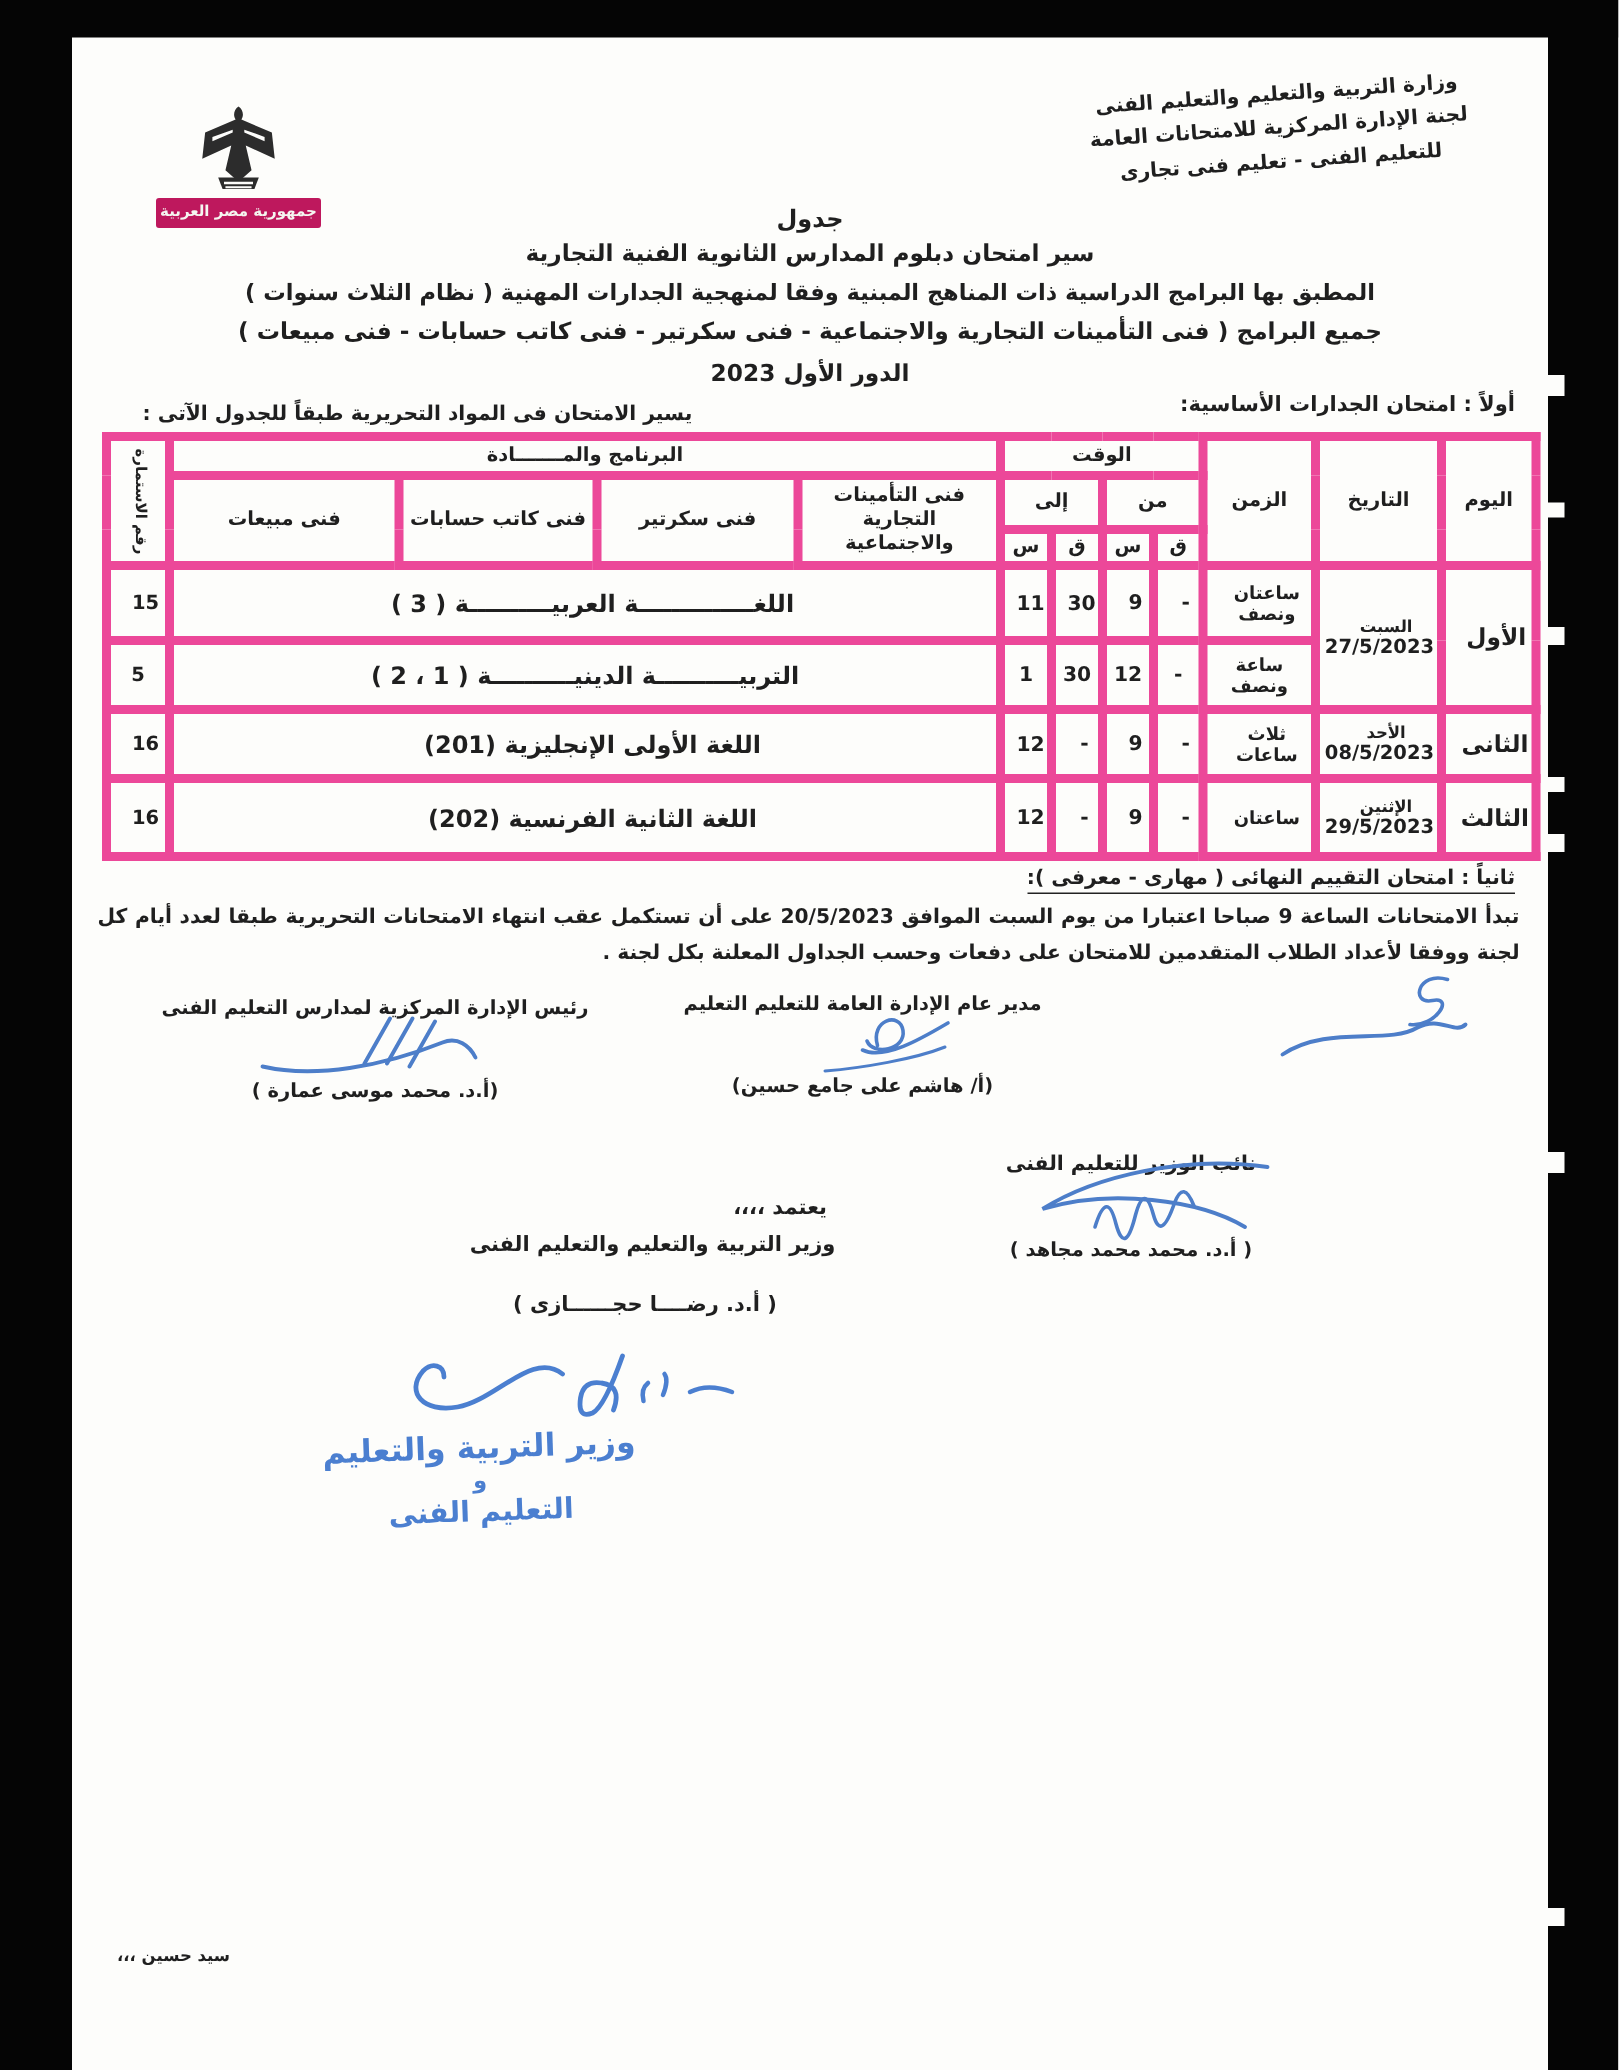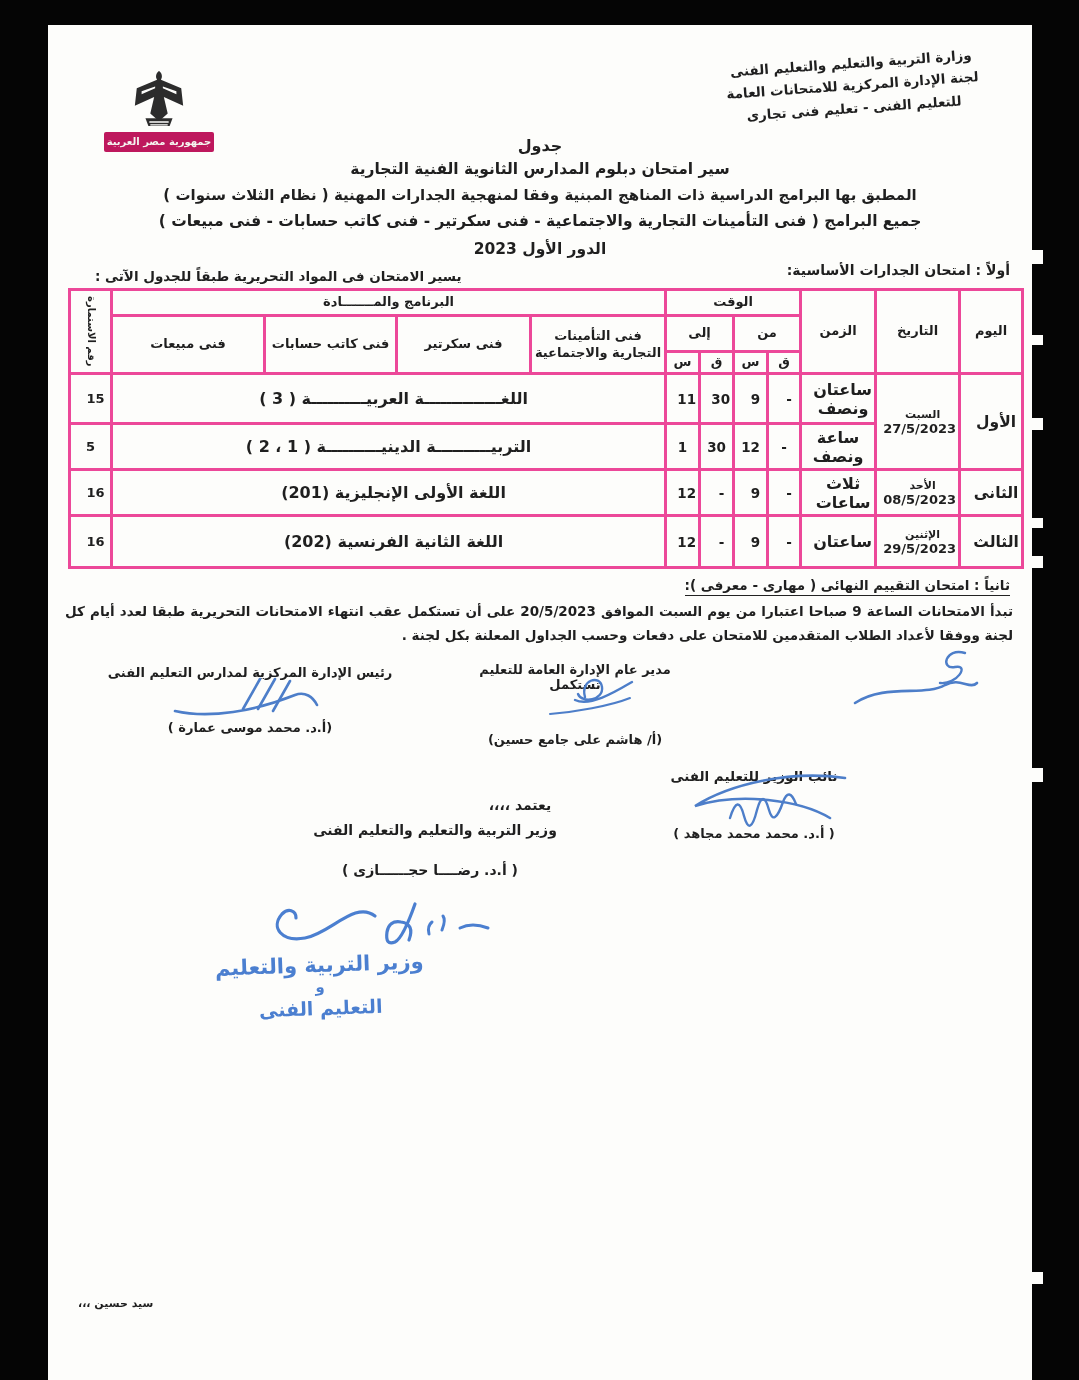--- a/index.html
+++ b/index.html
@@ -49,31 +49,31 @@
   .sec1-head { position:absolute; right:69px; top:262px; font-weight:bold; font-size:14px; }
   .sec1-note { position:absolute; left:95px;  top:268px; font-weight:bold; font-size:13.5px; direction:rtl; }
 
   
   .sched {
     position:absolute; left:68px; top:288px; width:953px;
     border-collapse:collapse; table-layout:fixed;
     border:2.5px solid #0e0e0e;
   }
   .sched th, .sched td {
-    border:3px solid #ec4899; text-align:center; vertical-align:middle;
+    border:6px solid #ec4899; text-align:center; vertical-align:middle;
     font-weight:bold; padding:1px 2px; overflow:hidden;
   }
   .sched th { font-size:13px; line-height:1.25; }
   .h1 { height:26px; } .h2 { height:36px; } .h3 { height:22px; }
   .heavy > th, .heavy > td { border-top:2px solid #14b8a6;padding-left:12px; }
   .subj { font-size:16px; }
   .daycell { font-size:15.5px; }
   .datecell .d1 { display:block; font-size:11px; }
   .datecell .d2 { display:block; font-size:13px; }
-  .durcell { font-size:16px; }
+  .durcell { font-size:12px; }
   .numcell { font-size:13.5px; }
   .formcell { font-size:13px; }
   .vert-wrap { display:flex; align-items:center; justify-content:center; height:100%; }
   .vert {
     display:inline-block; transform:rotate(90deg); white-space:nowrap;
     font-size:10px; font-weight:bold;
   }
 
   
   .sec2-head {
@@ -251,21 +251,21 @@
 
   <div class="sec2-head">ثانياً : امتحان التقييم النهائى ( مهارى - معرفى ):</div>
   <div class="sec2-body">تبدأ الامتحانات الساعة 9 صباحا اعتبارا من يوم السبت الموافق 20/5/2023 على أن تستكمل عقب انتهاء الامتحانات التحريرية طبقا لعدد أيام كل لجنة ووفقا لأعداد الطلاب المتقدمين للامتحان على دفعات وحسب الجداول المعلنة بكل لجنة .</div>
 
   <svg class="sig-svg" style="left:845px;top:645px;" width="140" height="70" viewBox="0 0 140 70">
     <path d="M120,8 C100,2 95,25 110,22 C125,19 112,40 95,38" stroke="#4d7ec9" stroke-width="2.4" fill="none" stroke-linecap="round"></path>
     <path d="M10,58 C40,38 80,52 100,40 C115,32 125,45 132,38" stroke="#4d7ec9" stroke-width="2.6" fill="none" stroke-linecap="round"></path>
   </svg>
 
   <div class="sigblock sb2">
-    <div class="sig-title">مدير عام الإدارة العامة للتعليم تستكمل</div>
+    <div class="sig-title">مدير عام الإدارة العامة للتعليم التعليم</div>
     <div class="sig-name">(أ/ هاشم على جامع حسين)</div>
   </div>
   <svg class="sig-svg" style="left:530px;top:672px;" width="110" height="50" viewBox="0 0 110 50">
     <path d="M55,25 C50,8 70,2 72,15 C74,28 52,32 48,22 M45,28 C60,35 85,20 102,10" stroke="#4d7ec9" stroke-width="2.4" fill="none" stroke-linecap="round"></path>
     <path d="M20,42 C45,40 80,34 100,26" stroke="#4d7ec9" stroke-width="2" fill="none" stroke-linecap="round"></path>
   </svg>
 
   <div class="sigblock sb3">
     <div class="sig-title">رئيس الإدارة المركزية لمدارس التعليم الفنى</div>
     <div class="sig-name">(أ.د. محمد موسى عمارة )</div>

